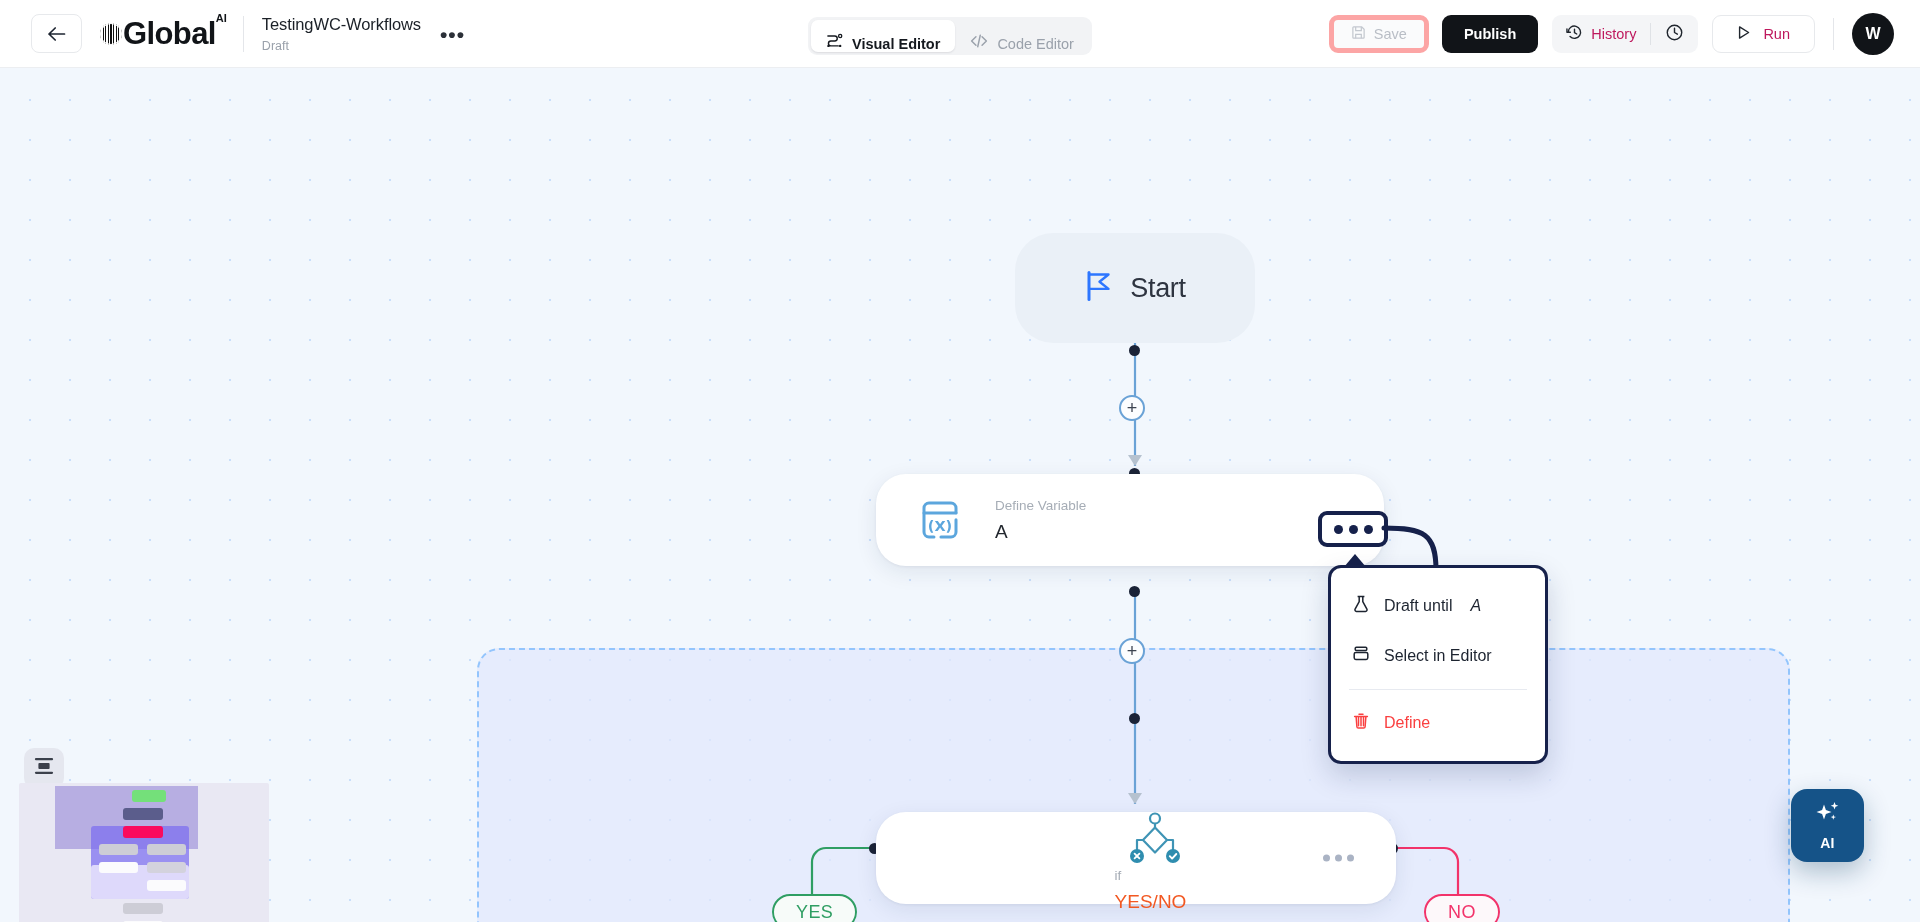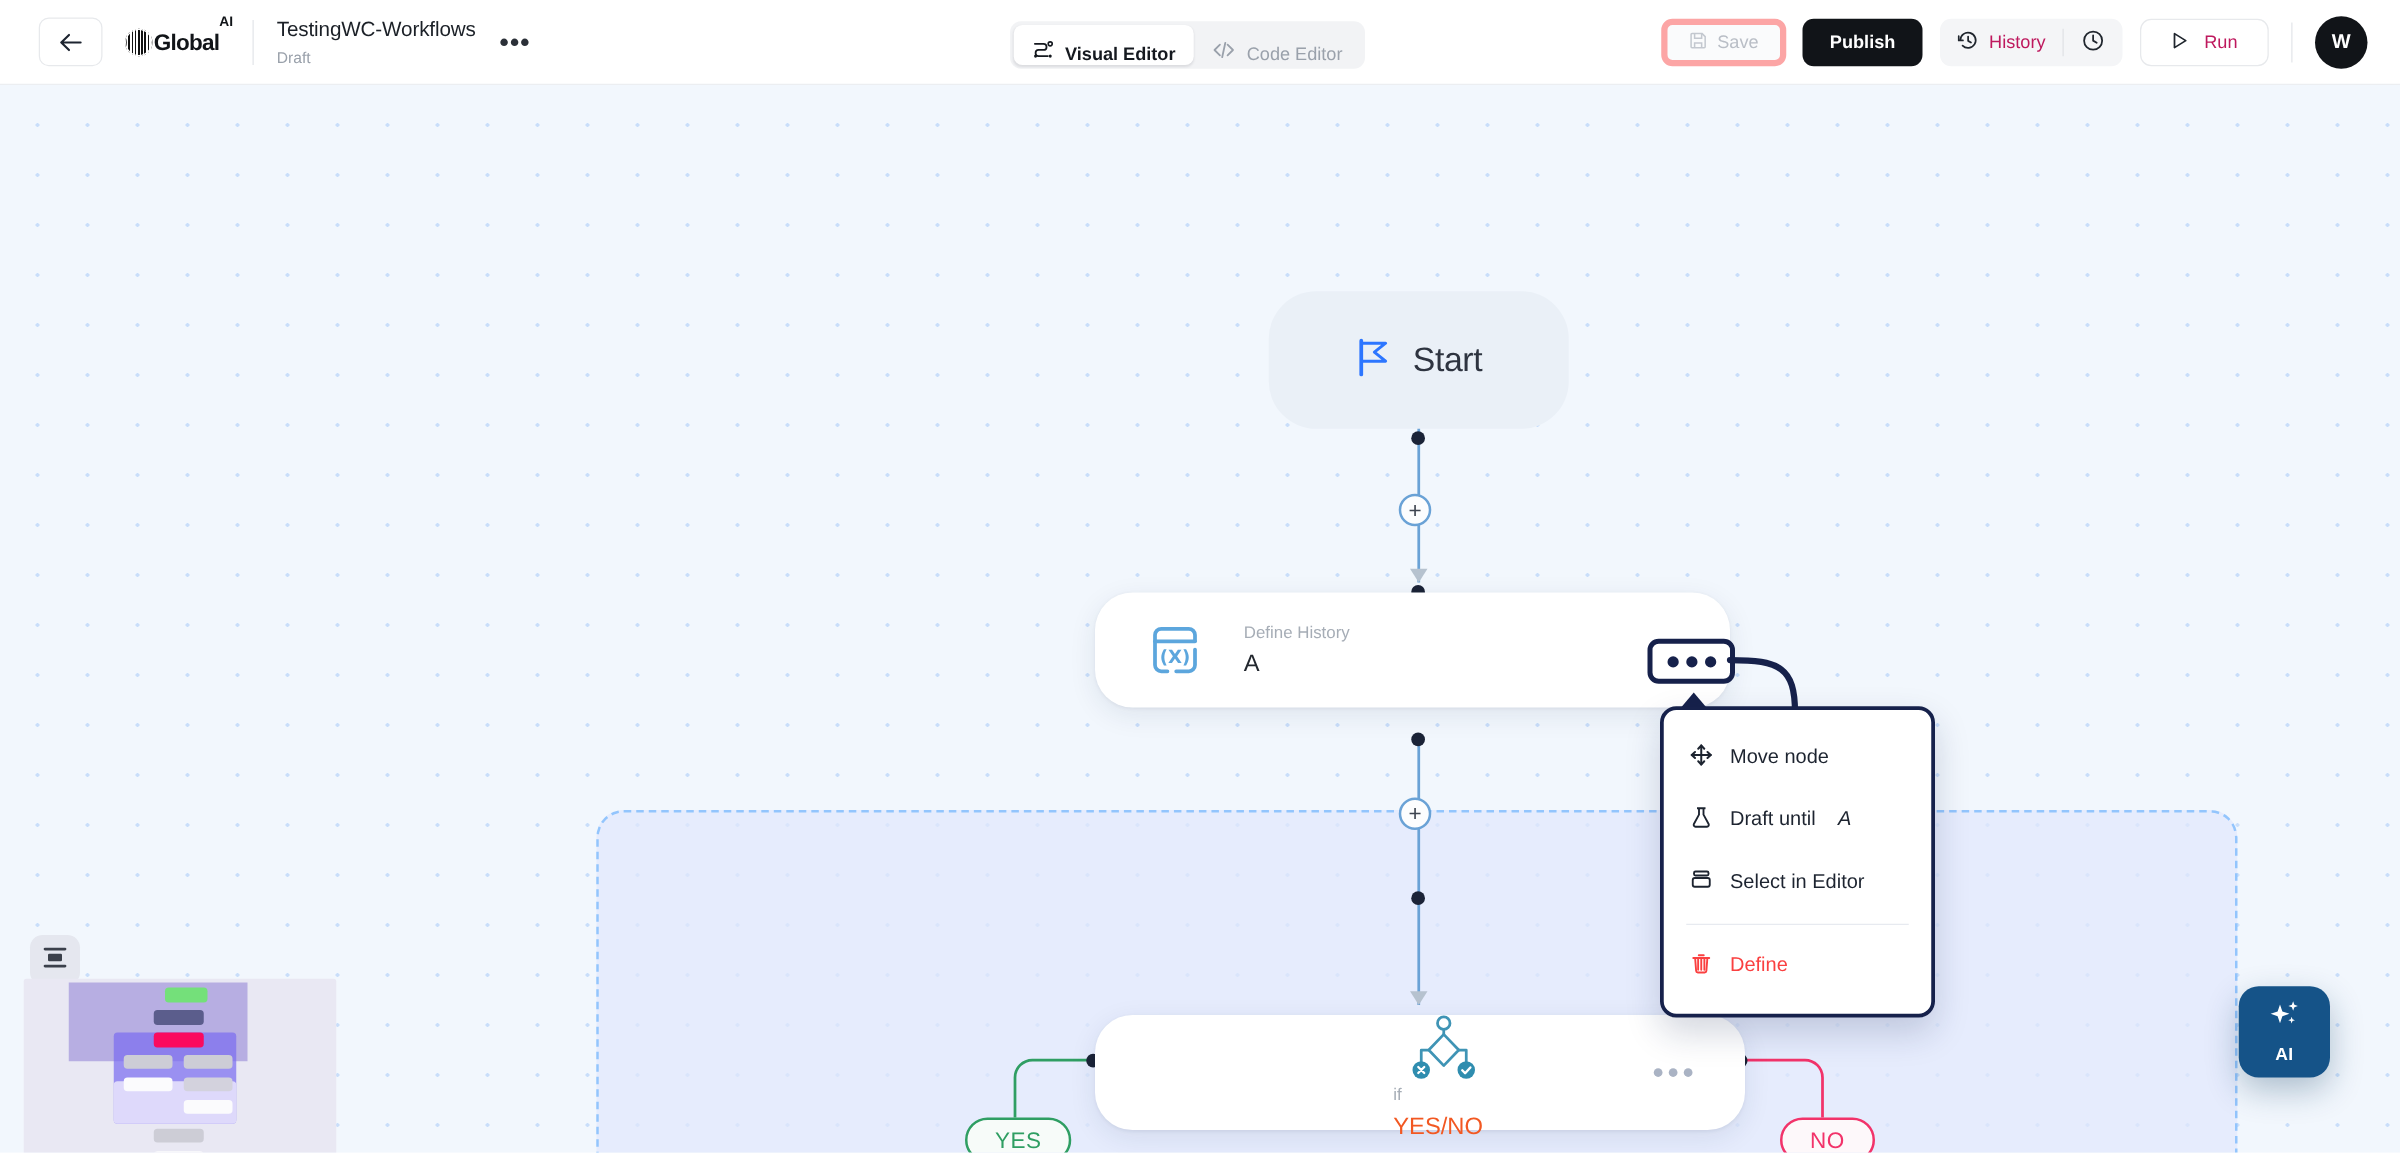--- a/index.html
+++ b/index.html
@@ -32,21 +32,21 @@
 
   .brand { margin-left: 18px; display: flex; align-items: flex-start; flex:none; }
   .brand-mark {
     width: 22px; height: 22px; border-radius: 50%;
     background:
       repeating-linear-gradient(90deg, #111 0 1.2px, #fff 1.2px 2.6px);
     position: relative; top: 4px;
     box-shadow: inset 0 0 0 1px #fff;
   }
   .brand-text {
-    font-size: 18px; font-weight: 600; color: #111418;
+    font-size: 31px; font-weight: 600; color: #111418;
     letter-spacing: -0.6px; margin-left: 1px; line-height: 30px;
   }
   .brand-sup { font-size: 11px; font-weight: 600; color: #111418; position: relative; top: -7px; }
 
   .hdr-divider { width:1px; height:36px; background:#e4e6ea; margin-left:16px; flex:none; }
 
   .title-wrap { margin-left: 18px; flex:none; }
   .doc-title { font-size: 16.5px; color: #1b2027; font-weight: 500; letter-spacing: -0.1px; line-height: 20px;}
   .doc-sub { font-size: 12.5px; color: #9aa1ab; margin-top: 5px; }
 
@@ -395,21 +395,21 @@
 
   <div class="node node-var">
     <span class="node-icon">
       <svg width="52" height="52" viewBox="0 0 52 52" fill="none">
         <path d="M10 14a5 5 0 0 1 5-5h22a5 5 0 0 1 5 5v24a5 5 0 0 1-5 5H15a5 5 0 0 1-5-5V14Z" stroke="#5ca6dd" stroke-width="3" stroke-linecap="round" stroke-dasharray="42 7 30 7"></path>
         <path d="M10 19h32" stroke="#5ca6dd" stroke-width="3" stroke-linecap="round"></path>
         <text x="26" y="36.5" text-anchor="middle" font-family="DejaVu Sans, sans-serif" font-size="14.5" font-weight="700" fill="#5ca6dd">(X)</text>
       </svg>
     </span>
     <div class="node-texts">
-      <div class="node-kind">Define History</div>
+      <div class="node-kind">Define Variable</div>
       <div class="node-name">A</div>
     </div>
   </div>
 
   <div class="node node-if">
     <span class="node-icon">
       <svg width="52" height="56" viewBox="0 0 52 56" fill="none">
         <circle cx="26" cy="6.5" r="5" stroke="#3f94b5" stroke-width="2.2"></circle>
         <path d="M26 11.5v4" stroke="#3f94b5" stroke-width="2.2"></path>
         <path d="M26 15.5 38 28 26 40.5 14 28 26 15.5Z" stroke="#3f94b5" stroke-width="2.2" stroke-linejoin="round"></path>
@@ -443,29 +443,20 @@
 
   <svg style="position:absolute;left:1380px;top:448px;width:120px;height:80px;z-index:46;">
     <path d="M4 12 C 44 12, 56 18, 56 54" fill="none" stroke="#16214b" stroke-width="5" stroke-linecap="round"></path>
     <path d="M56 66 l-9 -15 h18 Z" fill="#16214b"></path>
   </svg>
 
   <div id="ctx-caret"></div>
 
   <div id="ctx-menu">
 
-    <div class="ctx-item">
-      <span>
-        <svg width="18" height="18" viewBox="0 0 18 18" fill="none">
-          <path d="M9 1.4v15.2M1.4 9h15.2" stroke="#1d2430" stroke-width="1.6" stroke-linecap="round"></path>
-          <path d="M9 1.4 6.6 4M9 1.4 11.4 4M9 16.6 6.6 14M9 16.6 11.4 14M1.4 9 4 6.6M1.4 9 4 11.4M16.6 9 14 6.6M16.6 9 14 11.4" stroke="#1d2430" stroke-width="1.6" stroke-linecap="round" stroke-linejoin="round"></path>
-        </svg>
-      </span>
-      <span>Move node</span>
-    </div>
 
     <div class="ctx-item">
       <span>
         <svg width="18" height="18" viewBox="0 0 18 18" fill="none">
           <path d="M5.6 1.6h6.8M7.2 1.6v5.1L3.1 14.2A1.5 1.5 0 0 0 4.4 16.4h9.2a1.5 1.5 0 0 0 1.3-2.2L10.8 6.7V1.6" stroke="#1d2430" stroke-width="1.5" stroke-linejoin="round"></path>
         </svg>
       </span>
       <span>Draft until</span>
       <span class="val">A</span>
     </div>

